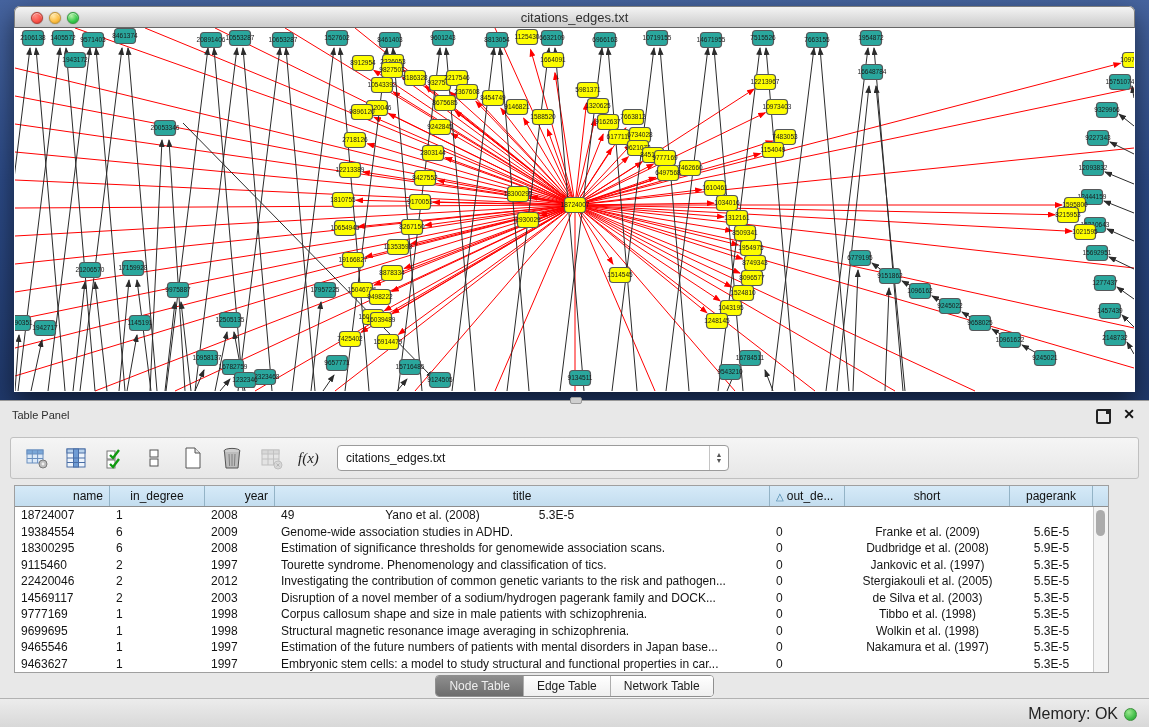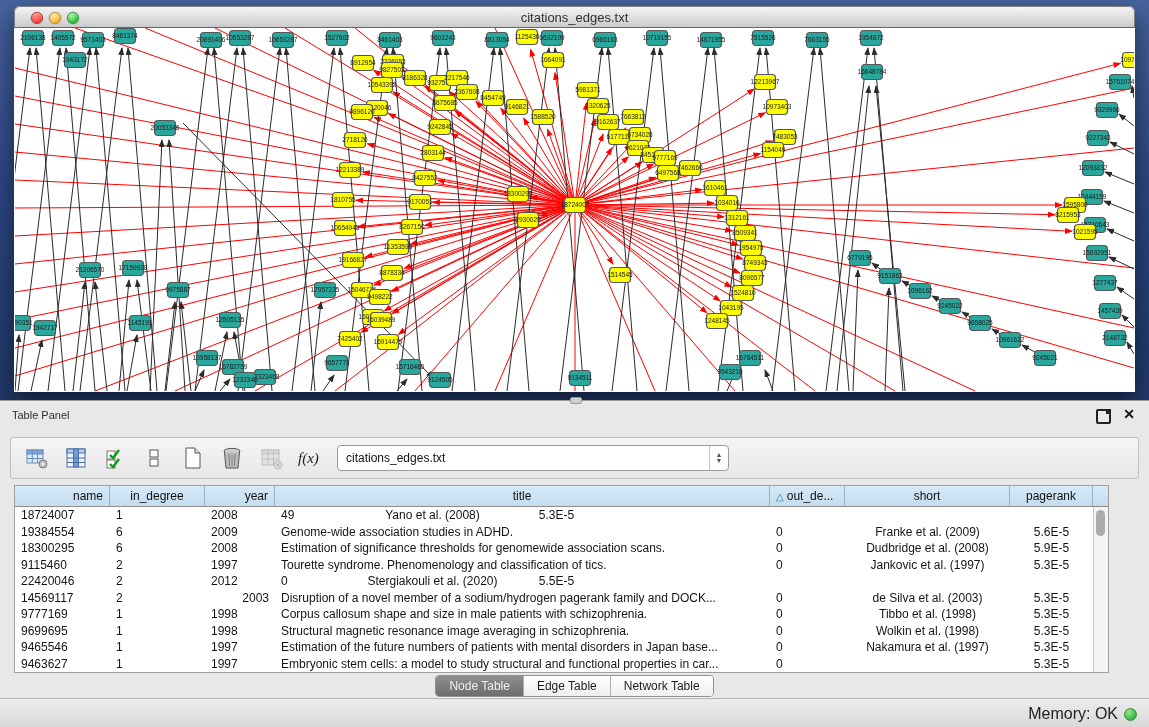--- a/index.html
+++ b/index.html
@@ -912,28 +912,29 @@
           <div class="td" style="width: 70px; text-align: left;">1997</div>
           <div class="td" style="width: 495px; text-align: left;">Tourette syndrome. Phenomenology and classification of tics.</div>
           <div class="td" style="width: 75px; text-align: left;">0</div>
           <div class="td" style="width: 165px; text-align: center;">Jankovic et al. (1997)</div>
           <div class="td" style="width: 83px; text-align: center;">5.3E-5</div>
         </div>
         <div class="tr">
           <div class="td" style="width: 95px; text-align: left;">22420046</div>
           <div class="td" style="width: 95px; text-align: left;">2</div>
           <div class="td" style="width: 70px; text-align: left;">2012</div>
+          <div class="td" style="width: 495px; text-align: left;">Investigating the contribution of common genetic variants to the risk and pathogen...</div>
           <div class="td" style="width: 75px; text-align: left;">0</div>
-          <div class="td" style="width: 165px; text-align: center;">Stergiakouli et al. (2020)</div>
+          <div class="td" style="width: 165px; text-align: center;">Stergiakouli et al. (2005)</div>
           <div class="td" style="width: 83px; text-align: center;">5.5E-5</div>
         </div>
         <div class="tr">
           <div class="td" style="width: 95px; text-align: left;">14569117</div>
           <div class="td" style="width: 95px; text-align: left;">2</div>
-          <div class="td" style="width: 70px; text-align: right;">2003</div>
+          <div class="td" style="width: 70px; text-align: left;">2003</div>
           <div class="td" style="width: 495px; text-align: left;">Disruption of a novel member of a sodium/hydrogen pagerank family and DOCK...</div>
           <div class="td" style="width: 75px; text-align: left;">0</div>
           <div class="td" style="width: 165px; text-align: center;">de Silva et al. (2003)</div>
           <div class="td" style="width: 83px; text-align: center;">5.3E-5</div>
         </div>
         <div class="tr">
           <div class="td" style="width: 95px; text-align: left;">9777169</div>
           <div class="td" style="width: 95px; text-align: left;">1</div>
           <div class="td" style="width: 70px; text-align: left;">1998</div>
           <div class="td" style="width: 495px; text-align: left;">Corpus callosum shape and size in male patients with schizophrenia.</div>

